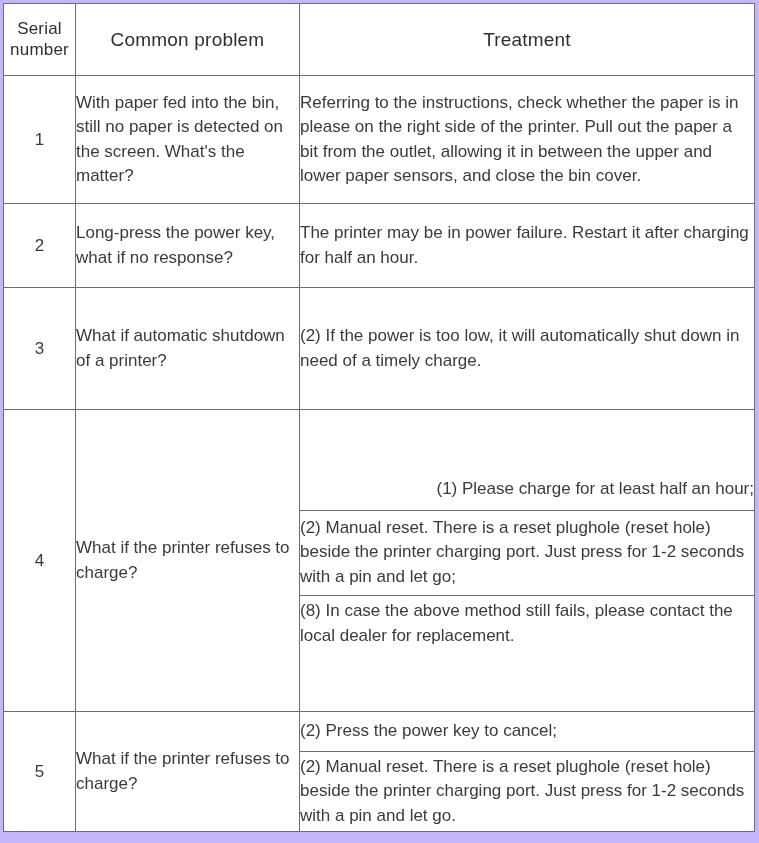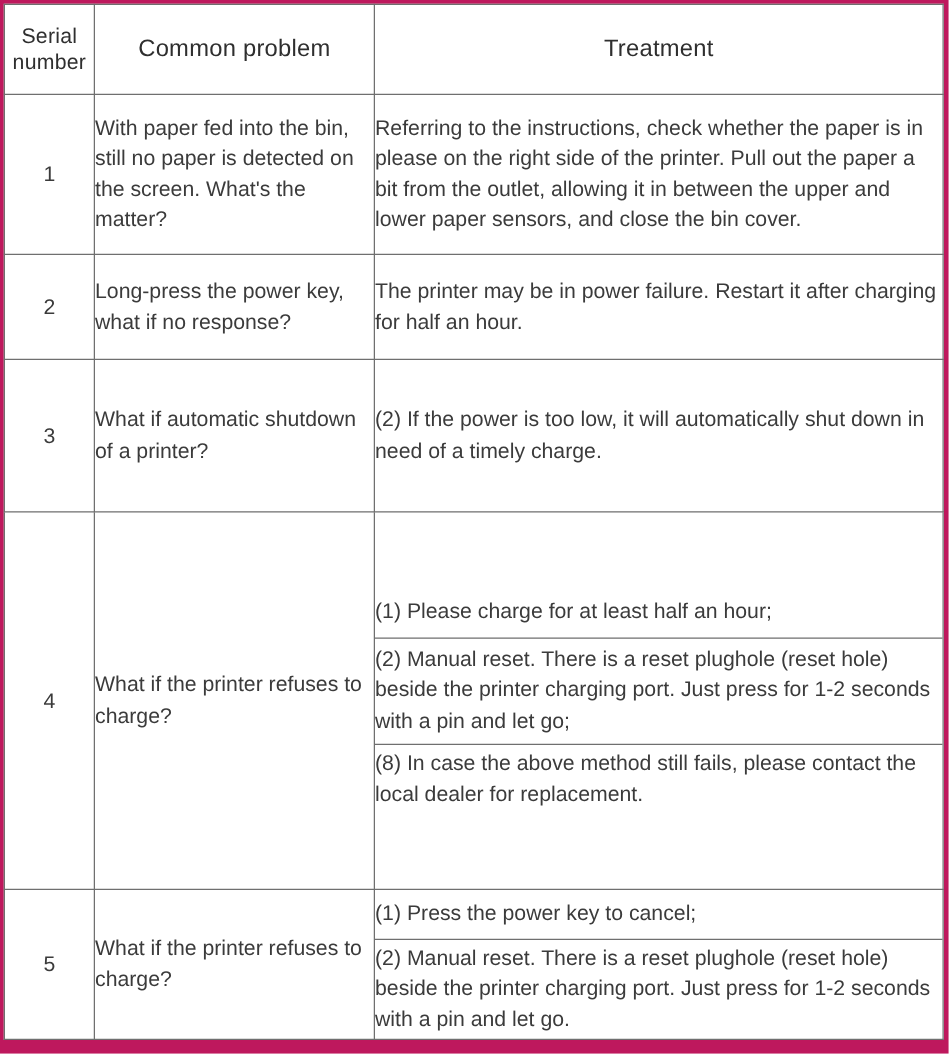--- a/index.html
+++ b/index.html
@@ -12,21 +12,21 @@
     height: 843px;
     overflow: hidden;
     font-family: "Liberation Sans", sans-serif;
     color: #3b3b3b;
   }
 
   .page {
     position: relative;
     width: 759px;
     height: 843px;
-    background: #be185d;
+    background: #c4b5fd;
     box-sizing: border-box;
   }
 
   table.faq {
     position: absolute;
     left: 3px;
     top: 3px;
     width: 751px;
     border-collapse: collapse;
     table-layout: fixed;
@@ -97,21 +97,21 @@
   
   .r1 { height: 128px; }
   .r2 { height: 84px; }
   .r3 { height: 122px; }
   .r4 { height: 302px; }
   .r5 { height: 120px; }
 
   .s3a { height: 62px; }
   .s3b { height: 58px; }
 
-  .s4a { height: 40px; }
+  .s4a { height: 40px; text-align: right; }
   .s4b { height: 84px; }
   .s4c { height: 60px; }
   .s4d { height: 60px; }
   .s4e { height: 56px; }
 
   .s5a { height: 39px; }
   .s5b { height: 79px; }
 
   .nowrapfix { white-space: pre-line; }
 </style>
@@ -181,21 +181,21 @@
         </td>
       </tr>
 
       <tr class="r5">
         <td class="num">5</td>
         <td class="prob">What if the printer refuses to charge?</td>
         <td style="padding:0;">
           <table class="sub">
             <tbody>
               <tr>
-                  <td class="treat s5a">(1) Press the power key to cancel;</td>
+                  <td class="treat s5a">(2) Press the power key to cancel;</td>
                 </tr>
               <tr>
                   <td class="treat s5b">(2) Manual reset. There is a reset plughole (reset hole) beside the printer charging port. Just press for 1-2 seconds with a pin and let go.</td>
                 </tr>
             </tbody>
           </table>
         </td>
       </tr>
 
     </tbody>

